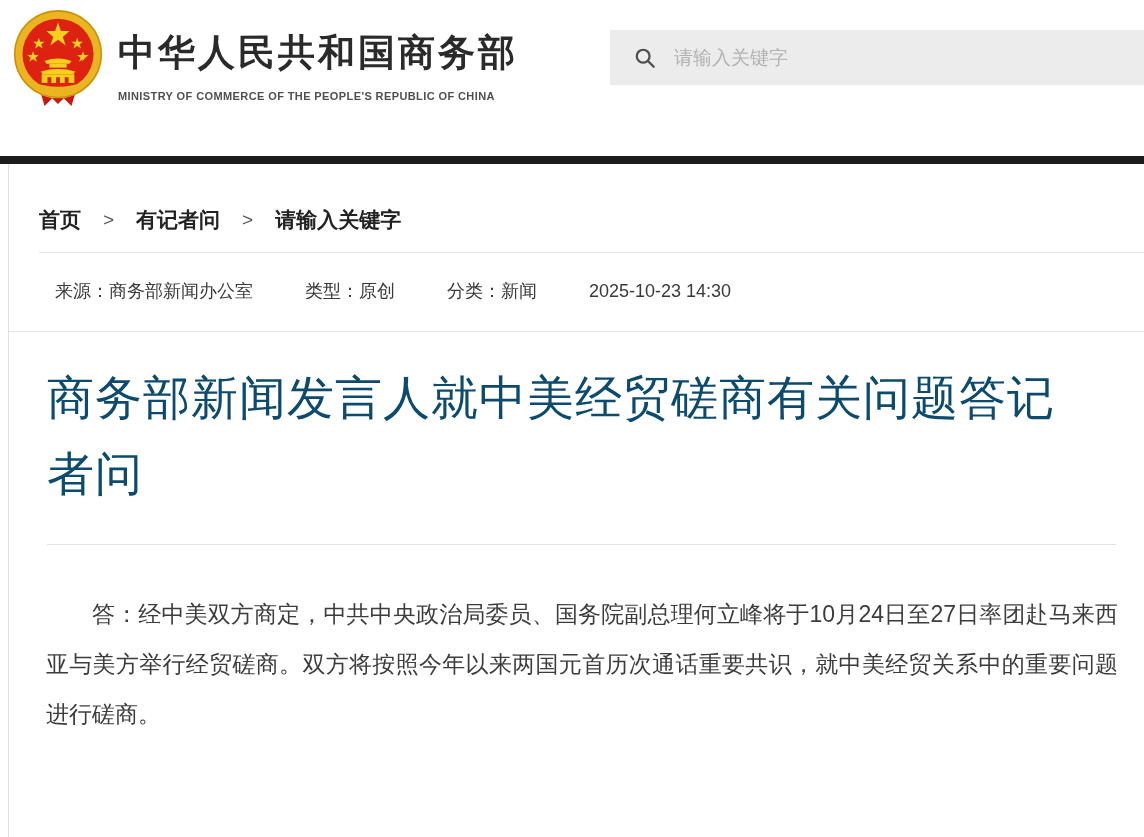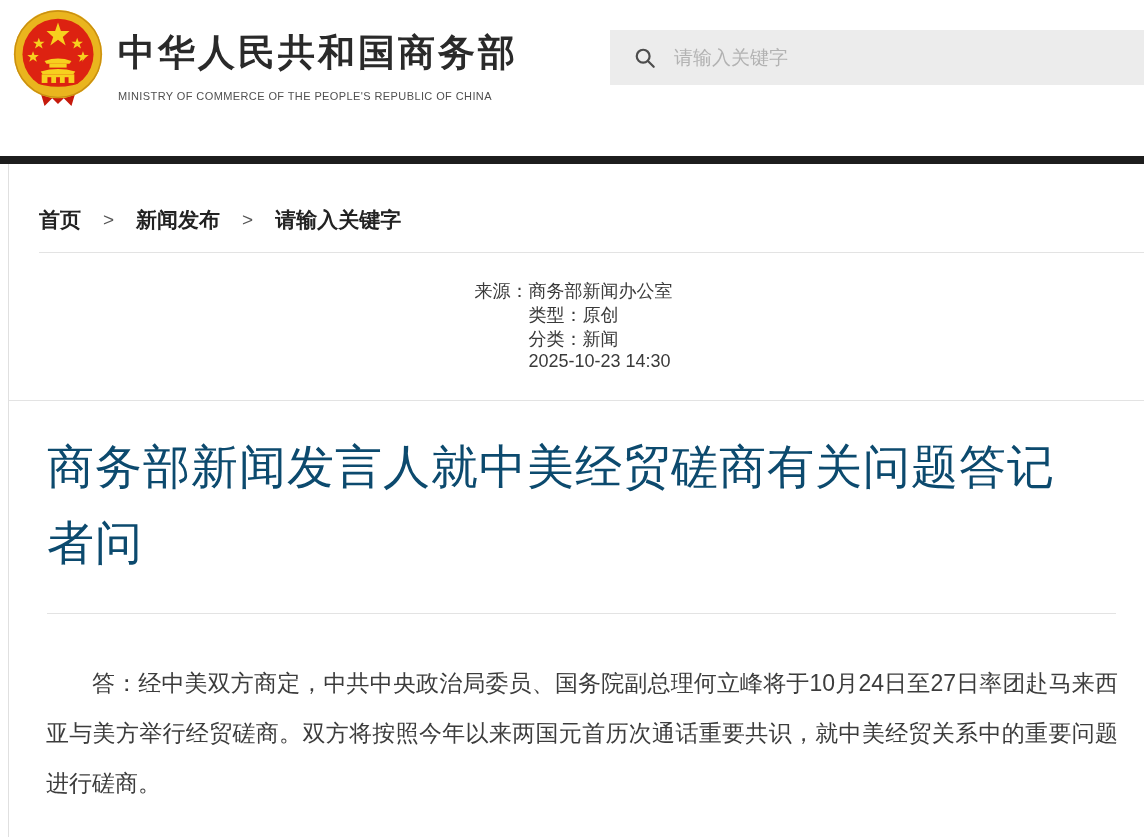--- a/index.html
+++ b/index.html
@@ -28,21 +28,21 @@
   .site-title-cn {
     font-size: 37px;
     font-weight: 600;
     color: #2a2a2a;
     letter-spacing: 3px;
     white-space: nowrap;
   }
   .site-title-en {
     margin-top: 12px;
     font-size: 11px;
-    font-weight: 400;
+    font-weight: 700;
     color: #4f4f4f;
     letter-spacing: 0.4px;
     white-space: nowrap;
   }
   .search-box {
     position: absolute;
     left: 610px; top: 30px;
     width: 534px; height: 55px;
     background: #ececec;
     display: flex;
@@ -106,21 +106,20 @@
   .divider-2 { margin-left: 0; }
   .divider-3 { margin-left: 38px; margin-right: 28px; }
 
   
   .meta {
     padding: 26px 0 28px 46px;
     font-size: 18px;
     color: #3a3a3a;
     display: flex;
     align-items: center;
-    flex-direction: column;
   }
   .meta-item { margin-right: 52px; white-space: nowrap; }
   .meta-datetime { white-space: nowrap; text-align: center; }
 
   
   .article-title {
     margin: 28px 60px 0 38px;
     font-size: 47px;
     line-height: 76px;
     font-weight: 400;
@@ -190,21 +189,21 @@
   </div>
 </div>
 
 <div class="top-bar"></div>
 
 <div class="content">
 
   <div class="breadcrumb">
     <span class="crumb">首页</span>
     <span class="crumb-sep">&gt;</span>
-    <span class="crumb">新闻发布</span>
+    <span class="crumb">有记者问</span>
     <span class="crumb-sep">&gt;</span>
     <span class="crumb">请输入关键字</span>
   </div>
 
   <hr class="divider divider-1">
 
   <div class="meta">
     <span class="meta-item">来源：商务部新闻办公室</span>
     <span class="meta-item">类型：原创</span>
     <span class="meta-item">分类：新闻</span>

